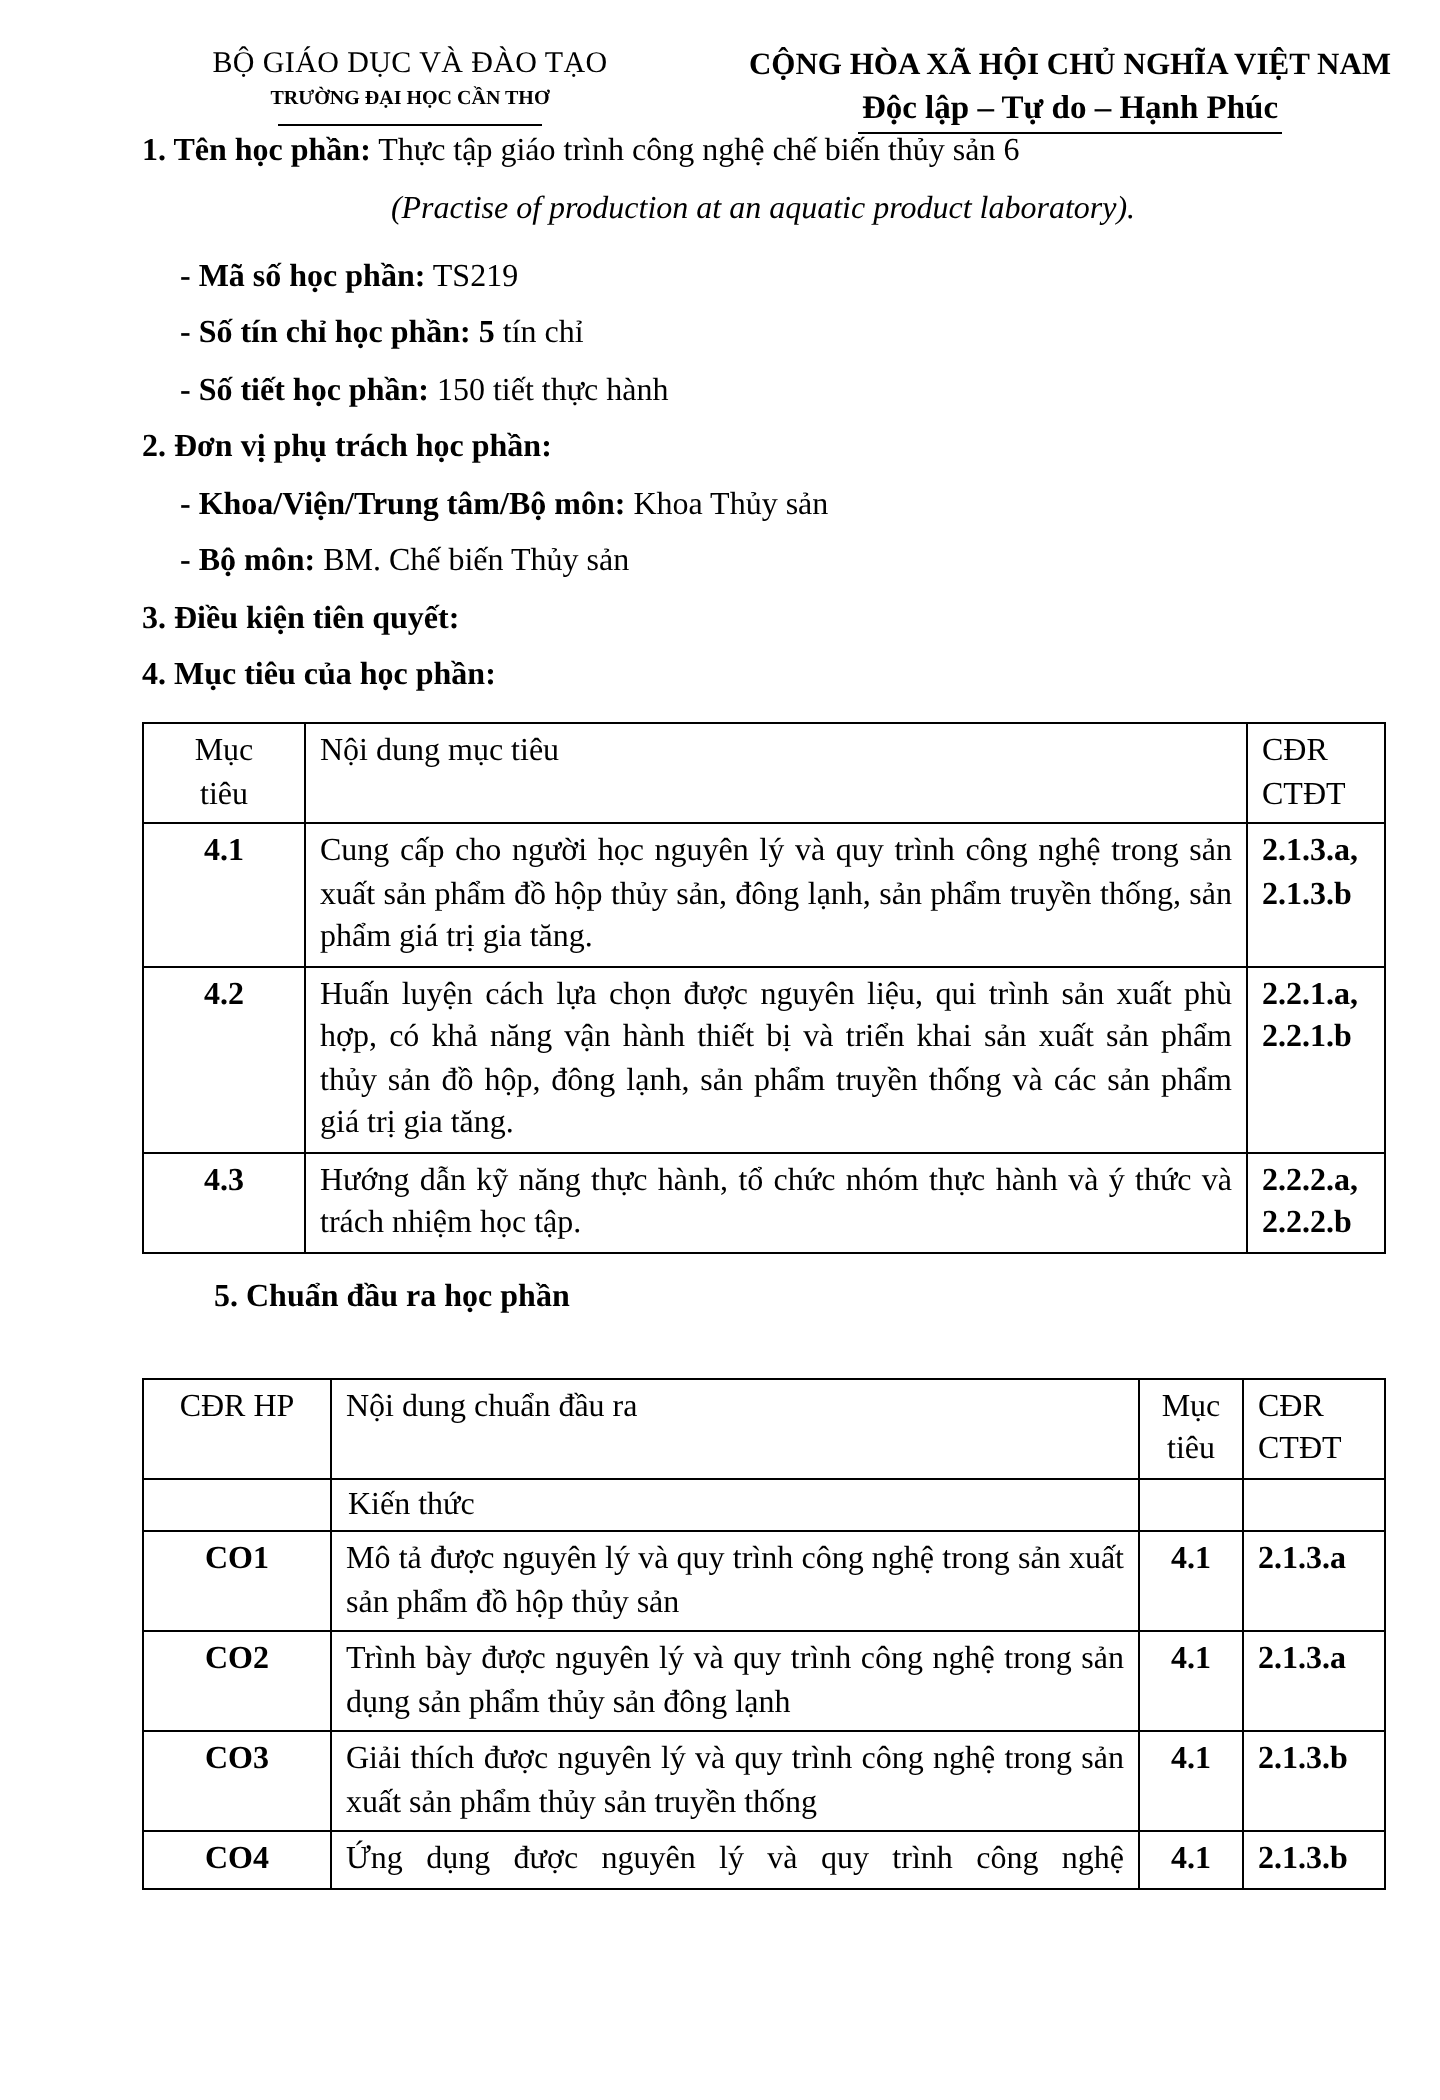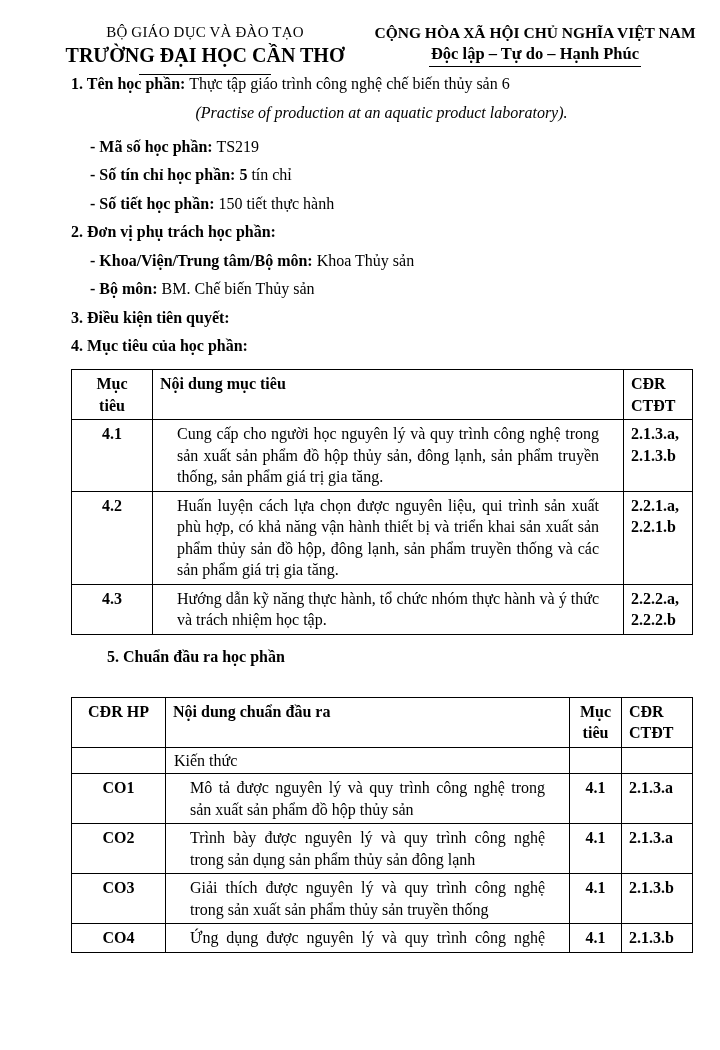--- a/index.html
+++ b/index.html
@@ -20,21 +20,21 @@
 
   
   .doc-header {
     display: flex;
     margin-left: -31px; 
     margin-right: -8px;
   }
   .org-block  { width: 330px; text-align: center; }
   .rep-block  { flex: 1; text-align: center; }
   .org-line-1 { font-size: 15px; letter-spacing: .2px; }
-  .org-line-2 { font-size: 20px; font-weight: bold; margin-top: 3px; }
+  .org-line-2 { font-size: 10px; font-weight: bold; margin-top: 3px; }
   .rep-line-1 { font-size: 15.5px; font-weight: bold; }
   .rep-line-2 { font-size: 16.5px; font-weight: bold; margin-top: 2px;
                 display: inline-block; border-bottom: 1.5px solid #000;
                 padding: 0 2px 2px 2px; }
   .org-rule   { width: 132px; border-top: 1.5px solid #000; margin: 7px auto 0 auto; }
 
   
   .doc-title {
     text-align: center;
     font-size: 17.5px;
@@ -61,25 +61,25 @@
   }
   .tbl-objectives { margin-top: 14px; }
   .tbl-outcomes   { margin-top: 31px; }
   td, th {
     border: 1.6px solid #000;
     vertical-align: top;
     font-size: 16px;
     line-height: 21.5px;
     padding: 3px 7px;
   }
-  th { font-weight: bold; text-align: left; }
+  th { font-weight: normal; text-align: left; }
   .c    { text-align: center; }
   .pre  { white-space: pre-line; }
   .b    { font-weight: bold; }
-  td.content { text-align: justify; padding: 3px 24px; }
+  td.content { text-align: justify; padding: 3px 7px; }
   td.content.last-justify { text-align-last: justify; }
   .sec5 { margin-top: 13px; margin-left: 36px; }
   .group-row td { padding: 2px 8px; }
 </style>
 </head>
 <body>
 
 <div class="page">
 
   <div class="doc-header">

